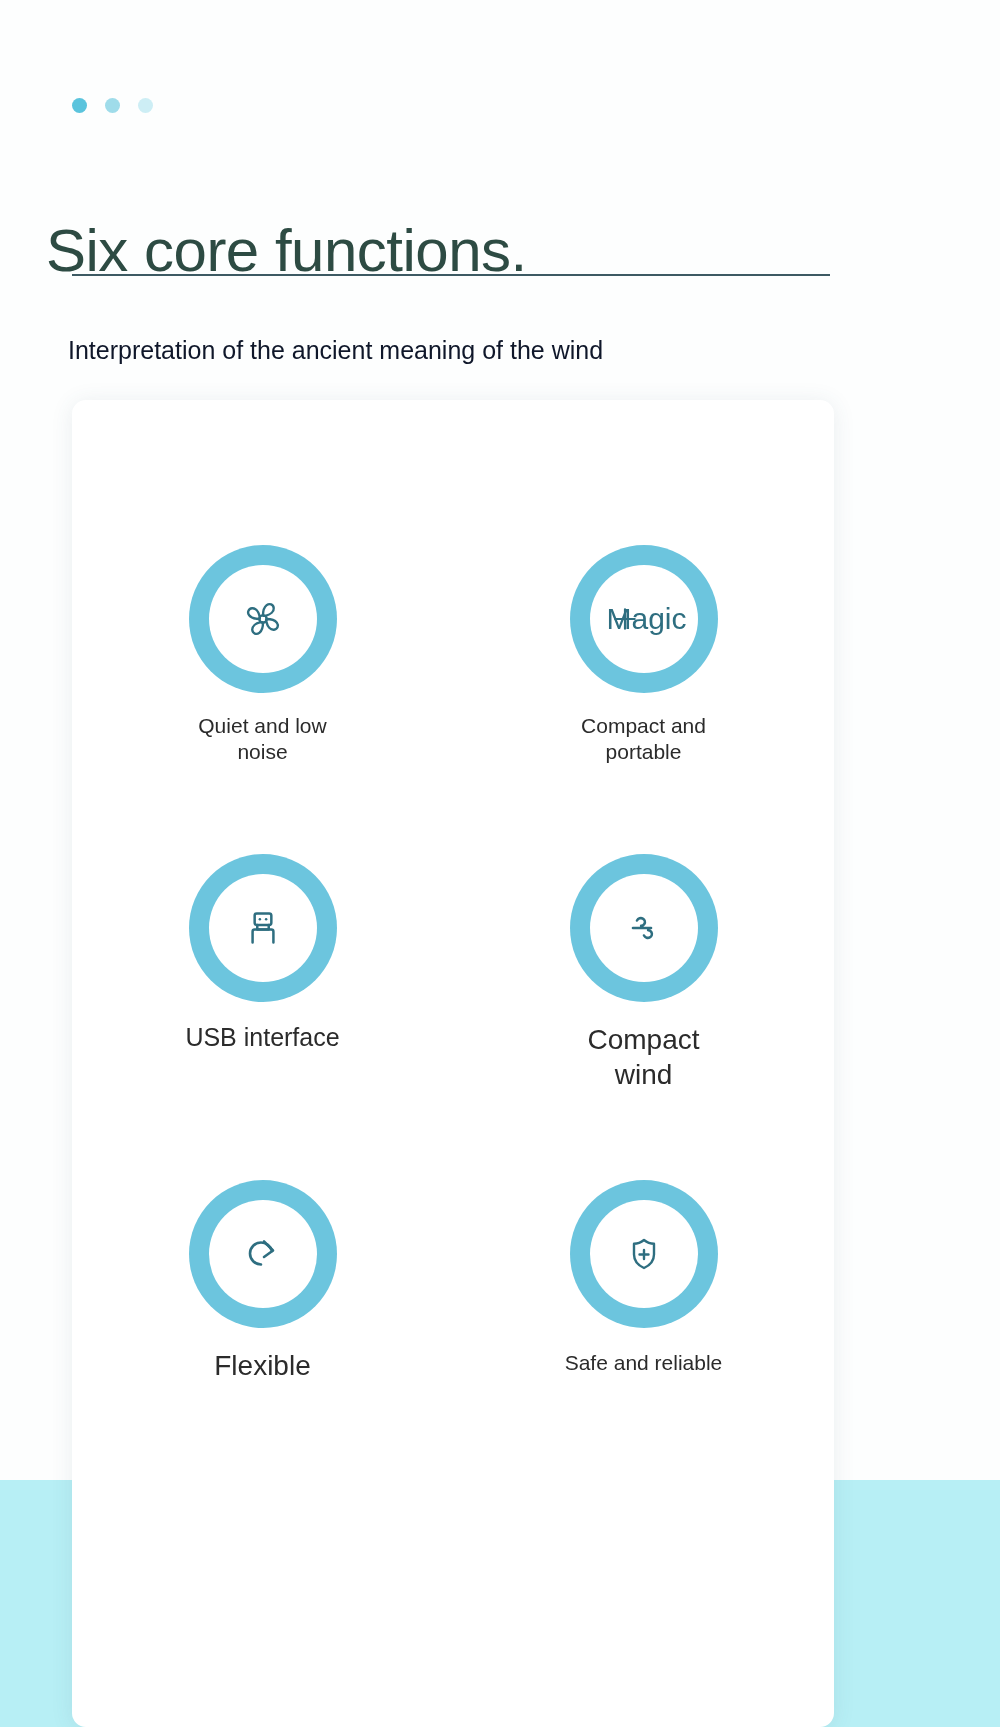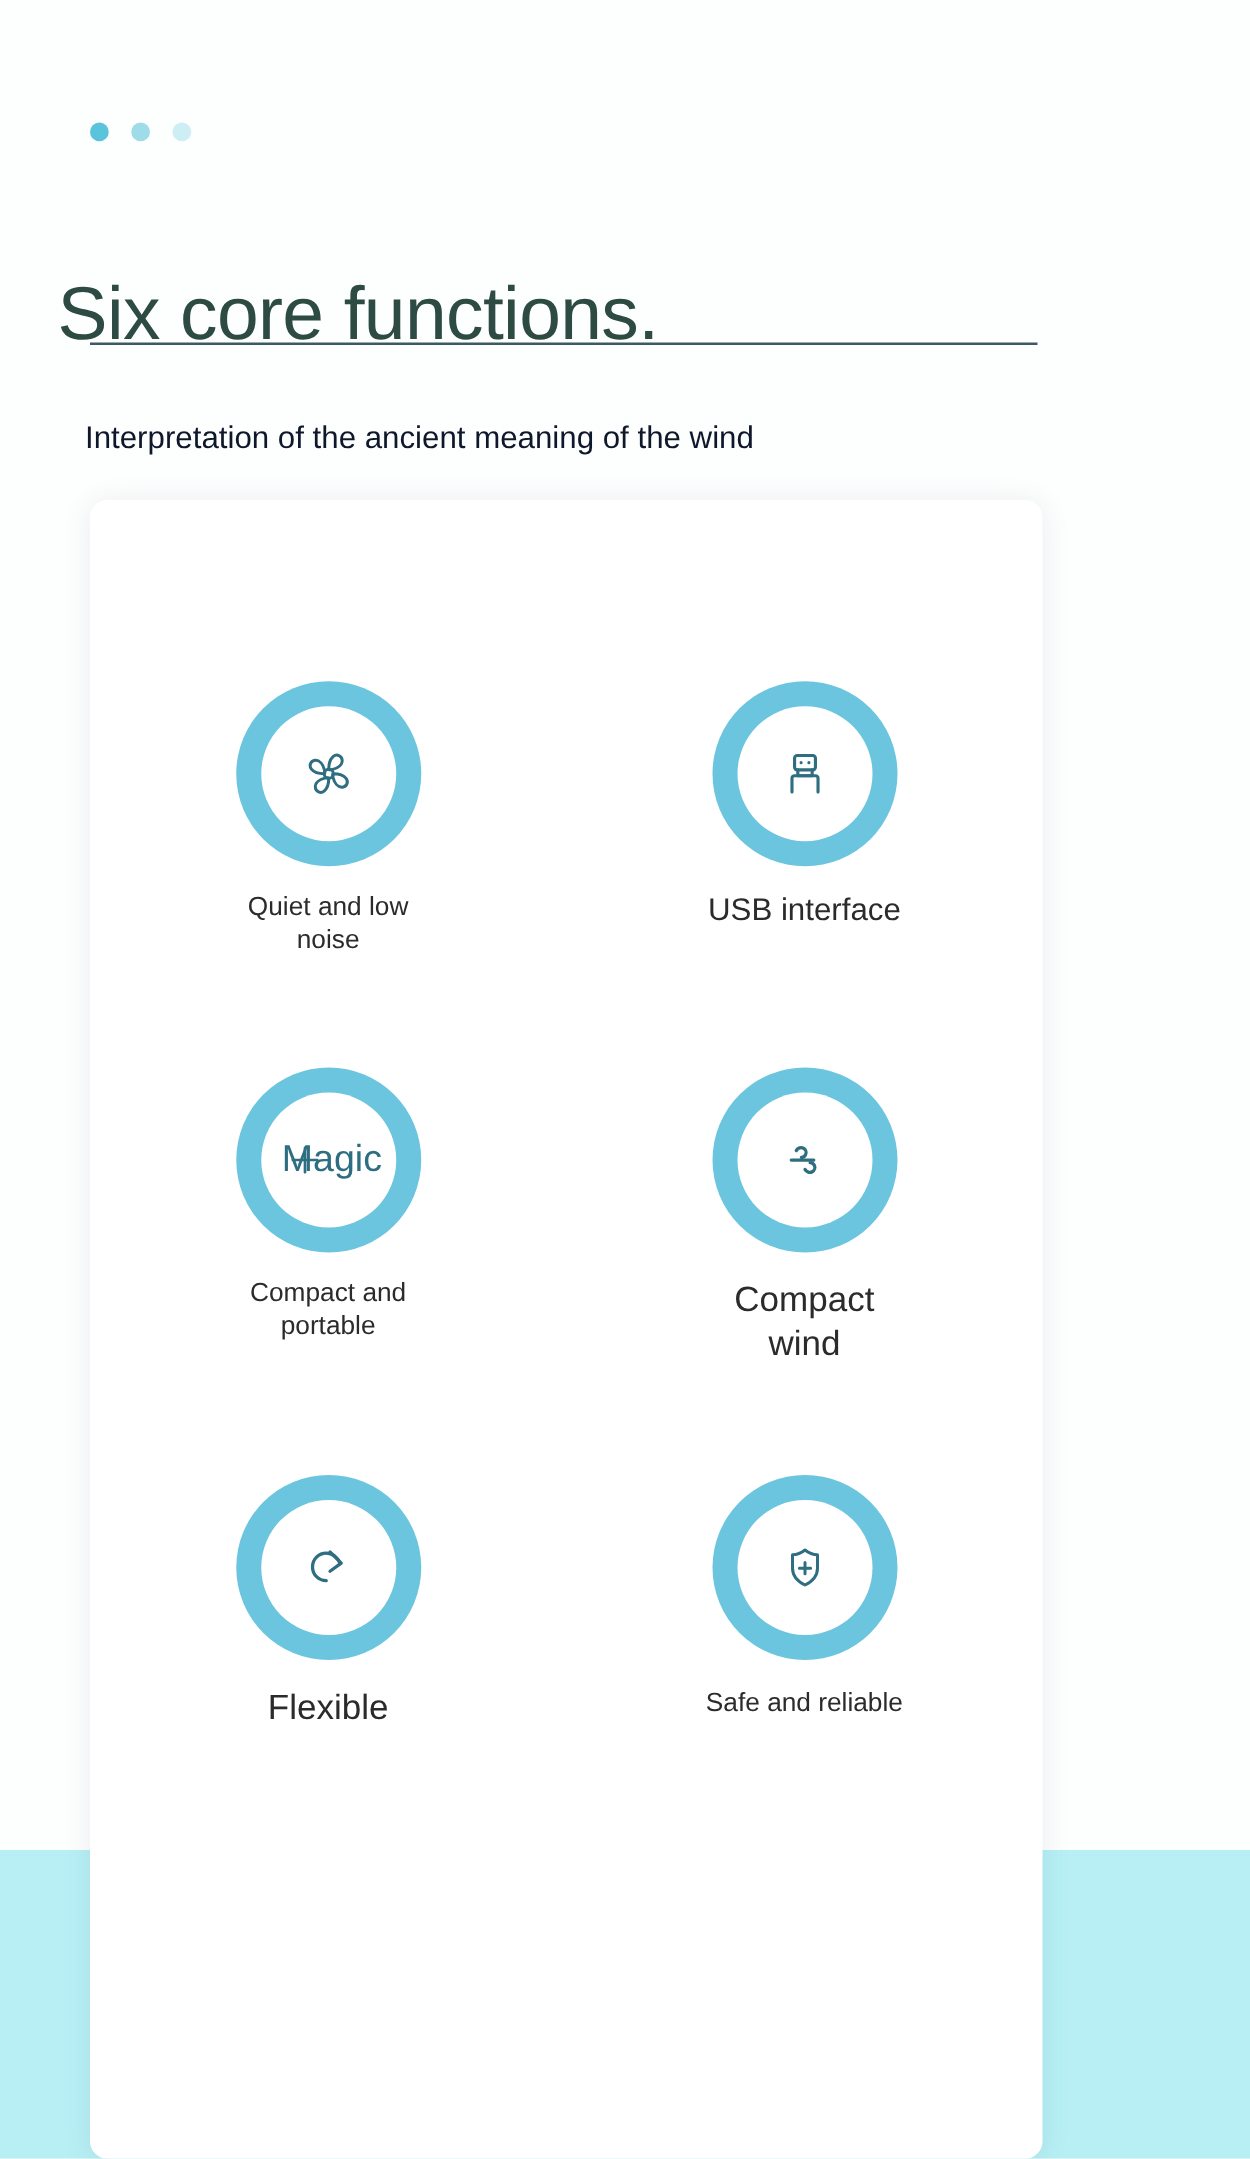--- a/index.html
+++ b/index.html
@@ -198,47 +198,47 @@
               <path d="M20.6 24c-4.2 0-7.6-1.1-9.4-3.4-2-2.6-.6-6.2 2.7-6.5 3.3-.3 5.9 3 6.9 7 .3 1.2.6 2.9-.2 2.9z"></path>
             </svg>
           </span>
         </div>
         <div class="label">Quiet and low noise</div>
       </div>
 
       <div class="cell">
         <div class="ring">
           <span class="glyph">
+            <svg width="26" height="26" viewBox="0 0 24 24" fill="none" stroke="#2e6e80" stroke-width="2" stroke-linecap="round" stroke-linejoin="round" style="position:absolute;left:22px;">
+              <path d="M12 3v18M3 12h18"></path>
+            </svg>
+            <span class="magic-text">Magic</span>
+          </span>
+        </div>
+        <div class="label">Compact and portable</div>
+      </div>
+
+      <div class="cell">
+        <div class="ring">
+          <span class="glyph">
             <svg width="50" height="50" viewBox="0 0 48 48" fill="none" stroke="#2e6e80" stroke-width="2.4" stroke-linecap="round" stroke-linejoin="round">
               <rect x="16" y="10" width="16" height="11" rx="2"></rect>
               <circle cx="21" cy="15.5" r="1.2" fill="#2e6e80" stroke="none"></circle>
               <circle cx="27" cy="15.5" r="1.2" fill="#2e6e80" stroke="none"></circle>
               <path d="M18.5 21v4.5h11V21"></path>
               <path d="M14 38V27.5a2 2 0 0 1 2-2h16a2 2 0 0 1 2 2V38"></path>
             </svg>
           </span>
         </div>
         <div class="label big">USB interface</div>
       </div>
 
       <div class="cell">
         <div class="ring">
           <span class="glyph">
-            <svg width="26" height="26" viewBox="0 0 24 24" fill="none" stroke="#2e6e80" stroke-width="2" stroke-linecap="round" stroke-linejoin="round" style="position:absolute;left:22px;">
-              <path d="M12 3v18M3 12h18"></path>
-            </svg>
-            <span class="magic-text">Magic</span>
-          </span>
-        </div>
-        <div class="label">Compact and portable</div>
-      </div>
-
-      <div class="cell">
-        <div class="ring">
-          <span class="glyph">
             <svg width="48" height="48" viewBox="0 0 48 48" fill="none" stroke="#2e6e80" stroke-width="2.6" stroke-linecap="round" stroke-linejoin="round">
               <path d="M17 16.5c1.2-2.2 3.8-3 5.8-1.9 1.9 1 2.6 3.4 1.6 5.3-.7 1.3-2 2-3.3 2"></path>
               <path d="M13 24h18"></path>
               <path d="M24 31.5c1.2 2.2 3.8 3 5.8 1.9 1.9-1 2.6-3.4 1.6-5.3-.7-1.3-2-2-3.3-2"></path>
             </svg>
           </span>
         </div>
         <div class="label bigger">Compact wind</div>
       </div>
 

